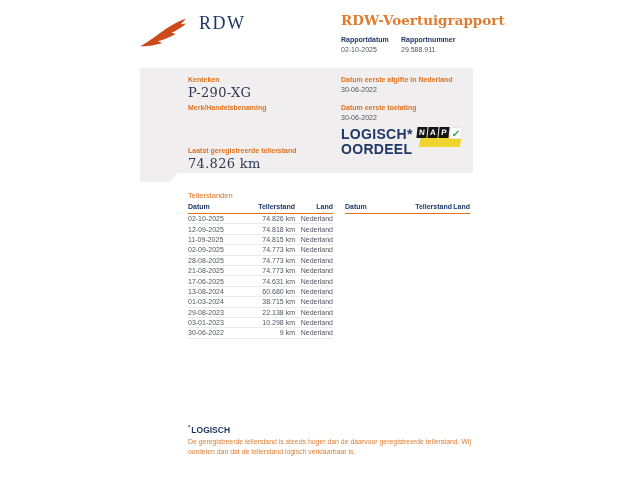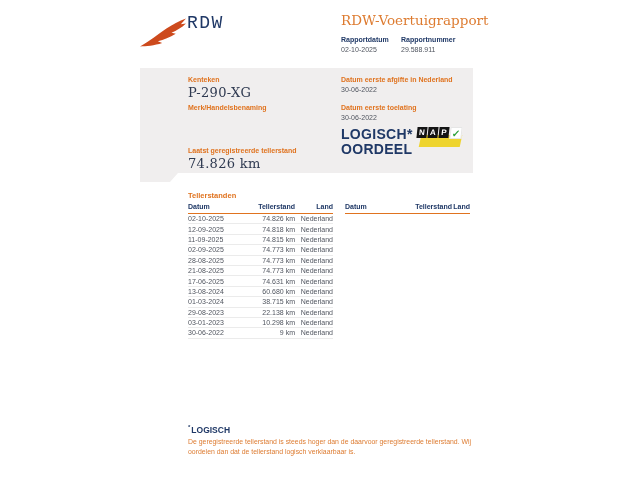--- a/index.html
+++ b/index.html
@@ -6,24 +6,24 @@
     --navy:#1f3866; --orange:#e0731f; --orange-title:#dd7b30;
     --graybox:#f0eeee; --tabletext:#50555f; --separator:#ebebeb;
     --yellow:#eed42e; --green:#2da03c; --logored:#cd4a1d; --valdark:#2e3950;
   }
   *{margin:0;padding:0;box-sizing:border-box;}
   body{background:#fff;font-family:"Liberation Sans",sans-serif;}
   .page{position:relative;width:640px;height:480px;background:#fff;overflow:hidden;}
 
   
   .logo-svg{position:absolute;left:136px;top:15px;width:54px;height:34px;}
-  .logo-text{position:absolute;left:187px;top:13px;font-family:Liberation Mono, monospace;
+  .logo-text{position:absolute;left:199px;top:13px;font-family:Liberation Serif, serif;
     font-size:18px;letter-spacing:1.5px;color:var(--navy);}
   .report-title{position:absolute;left:341px;top:12px;font-family:"DejaVu Serif",serif;
-    font-weight:normal;font-size:13.5px;color:var(--orange-title);}
+    font-weight:bold;font-size:13.5px;color:var(--orange-title);}
   .meta-label{position:absolute;top:36px;font-size:7px;font-weight:bold;color:var(--navy);}
   .meta-value{position:absolute;top:46px;font-size:7px;color:var(--tabletext);}
   .ml1,.mv1{left:341px;} .ml2,.mv2{left:401px;}
 
   
   .vehicle-box{position:absolute;left:140px;top:68px;width:333px;height:114px;
     background:var(--graybox);
     clip-path:polygon(0 0,333px 0,333px 105px,38px 105px,30px 114px,0 114px);}
   .fld-label{position:absolute;font-size:7px;font-weight:bold;color:var(--orange);}
   .fld-value{position:absolute;font-family:"DejaVu Serif",serif;font-size:13px;
@@ -38,21 +38,21 @@
     background:var(--yellow);transform:skewX(-12deg);}
   .nap-boxes{position:absolute;left:0;top:2px;display:flex;gap:1px;}
   .nap-box{width:10px;height:11px;background:#141414;color:#fff;font-size:8px;
     font-weight:bold;display:flex;align-items:center;justify-content:center;
     transform:skewX(-6deg);}
   .nap-check{width:12px;height:12px;background:#fff;color:var(--green);font-size:10px;
     font-weight:bold;display:flex;align-items:center;justify-content:center;
     transform:skewX(-6deg);border:1px solid #e6e6e6;}
 
   
-  .tbl-title{position:absolute;left:188px;top:191px;font-size:7.5px;font-weight:bold;
+  .tbl-title{position:absolute;left:188px;top:191px;font-size:7.5px;font-weight:normal;
     color:var(--orange);text-align:center;}
   .tbl{position:absolute;top:203px;}
   .tbl-1{left:188px;width:145px;}
   .tbl-2{left:345px;width:125px;}
   .thead{display:flex;font-size:7px;font-weight:bold;color:var(--navy);
     padding-bottom:3px;border-bottom:1px solid var(--orange);}
   .trow{display:flex;font-size:7px;color:var(--tabletext);height:10.4px;
     align-items:center;border-bottom:1px solid var(--separator);}
   .tc{display:block;}
   .c0{width:52px;text-align:left;}

